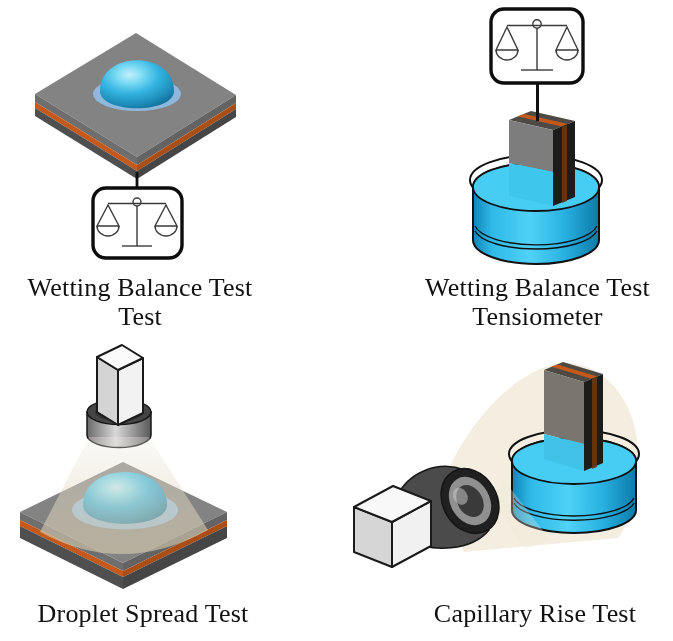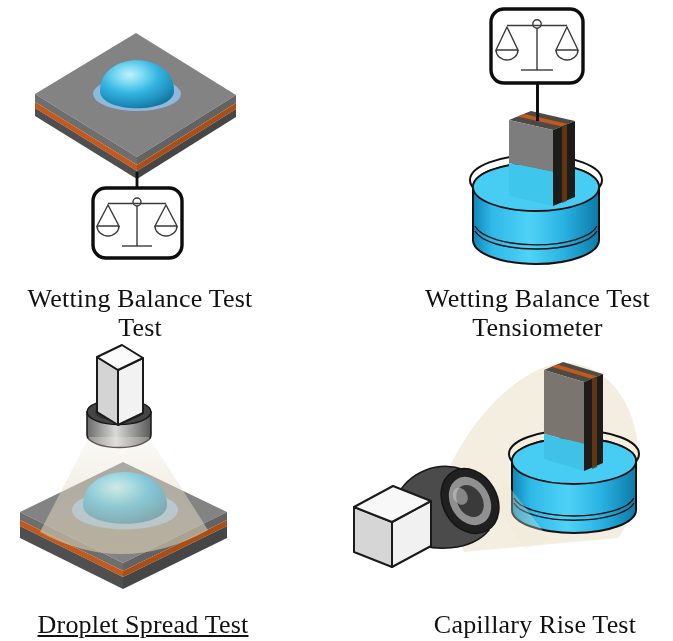--- a/index.html
+++ b/index.html
@@ -9,25 +9,25 @@
     background:var(--background,#fff);overflow:hidden;
     font-family:"Liberation Serif","DejaVu Serif",serif;
   }
   .panel-svg{position:absolute;display:block;}
   #svg-tl{left:0;top:0;}
   #svg-tr{left:336px;top:0;}
   #svg-bl{left:0;top:330px;}
   #svg-br{left:336px;top:330px;}
   .caption{
     position:absolute;text-align:center;color:var(--text,#111);
-    font-size:26px;line-height:29px;letter-spacing:.2px;margin-top:11px;
+    font-size:26px;line-height:29px;letter-spacing:.2px;
   }
   .cap-tl{left:0;top:273px;width:280px;}
   .cap-tr{left:386px;top:273px;width:303px;}
-  .cap-bl{left:2px;top:599px;width:282px;text-decoration:underline;}
+  .cap-bl{left:2px;top:599px;width:282px;}
   .cap-br{left:394px;top:599px;width:282px;}
   .scale-icon-line{stroke:#3a3a3a;stroke-width:1.4;fill:none;}
 </style>
 </head>
 <body>
 
 <div class="stage">
 
   <svg id="svg-tl" class="panel-svg" width="336" height="270" viewBox="0 0 336 270">
     <defs>

